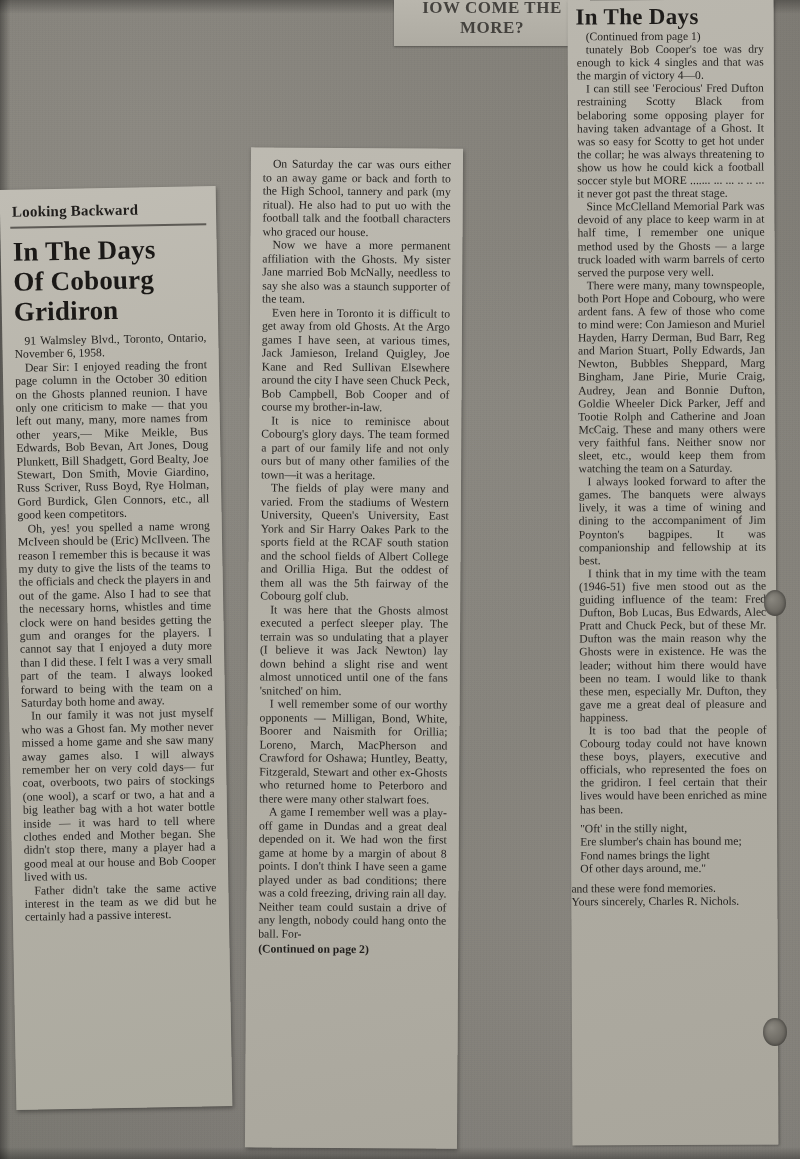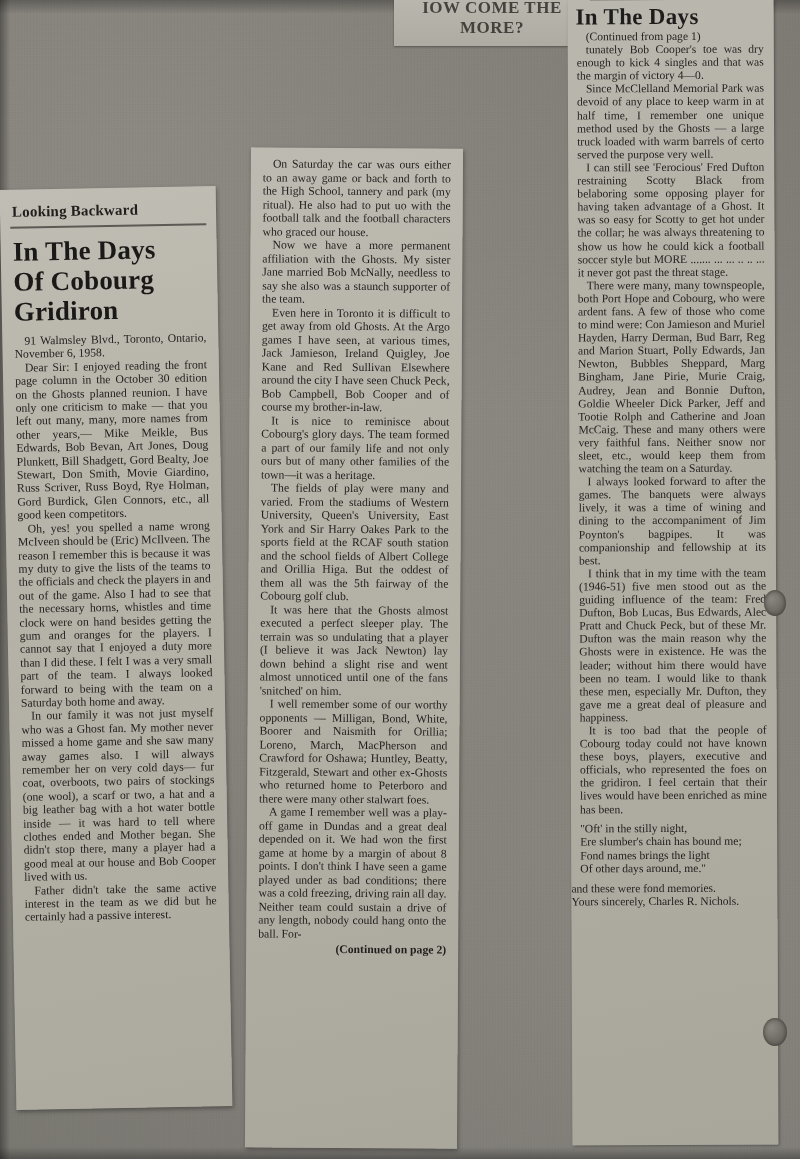--- a/index.html
+++ b/index.html
@@ -144,21 +144,21 @@
     overflow: hidden;
   }
   .mtext {
     padding: 10px 12px 0 12px;
     font-size: 11.7px;
     line-height: 13.5px;
     color: #201e1c;
     text-align: justify;
   }
   .mtext p { margin: 0; text-indent: 10px; }
-  .mtext p.cont { text-indent: 0; text-align: right; font-weight: bold; padding-top: 2px;}
+  .mtext p.cont { text-indent: 0; text-align: left; font-weight: bold; padding-top: 2px;}
 
   
   .blob {
     position: absolute;
     border-radius: 50%;
     background: radial-gradient(circle at 35% 35%, #8a877f, #6d6a63 60%, #5d5a54);
     box-shadow: inset 0 0 4px rgba(0,0,0,.5);
   }
   .edge-shadow-left {
     position:absolute; left:0; top:0; width: 10px; height: 1159px;
@@ -185,22 +185,22 @@
   <div class="clip-top-mid">
     <div class="ln">IOW COME THE</div>
     <div class="ln">MORE?</div>
   </div>
 
   <div class="col-right">
     <div class="masthead">In The Days</div>
     <div class="rtext">
       <p class="noind" style="text-indent:9px">(Continued from page 1)</p>
       <p>tunately Bob Cooper's toe was dry enough to kick 4 singles and that was the margin of victory 4—0.</p>
+      <p>I can still see 'Ferocious' Fred Dufton restraining Scotty Black from belaboring some opposing player for having taken advantage of a Ghost. It was so easy for Scotty to get hot under the collar; he was always threatening to show us how he could kick a football soccer style but MORE ....... ... ... .. .. ... it never got past the threat stage.</p>
       <p>Since McClelland Memorial Park was devoid of any place to keep warm in at half time, I remember one unique method used by the Ghosts — a large truck loaded with warm barrels of certo served the purpose very well.</p>
-      <p>I can still see 'Ferocious' Fred Dufton restraining Scotty Black from belaboring some opposing player for having taken advantage of a Ghost. It was so easy for Scotty to get hot under the collar; he was always threatening to show us how he could kick a football soccer style but MORE ....... ... ... .. .. ... it never got past the threat stage.</p>
       <p>There were many, many townspeople, both Port Hope and Cobourg, who were ardent fans. A few of those who come to mind were: Con Jamieson and Muriel Hayden, Harry Derman, Bud Barr, Reg and Marion Stuart, Polly Edwards, Jan Newton, Bubbles Sheppard, Marg Bingham, Jane Pirie, Murie Craig, Audrey, Jean and Bonnie Dufton, Goldie Wheeler Dick Parker, Jeff and Tootie Rolph and Catherine and Joan McCaig. These and many others were very faithful fans. Neither snow nor sleet, etc., would keep them from watching the team on a Saturday.</p>
       <p>I always looked forward to after the games. The banquets were always lively, it was a time of wining and dining to the accompaniment of Jim Poynton's bagpipes. It was companionship and fellowship at its best.</p>
       <p>I think that in my time with the team (1946-51) five men stood out as the guiding influence of the team: Fred Dufton, Bob Lucas, Bus Edwards, Alec Pratt and Chuck Peck, but of these Mr. Dufton was the main reason why the Ghosts were in existence. He was the leader; without him there would have been no team. I would like to thank these men, especially Mr. Dufton, they gave me a great deal of pleasure and happiness.</p>
       <p>It is too bad that the people of Cobourg today could not have known these boys, players, executive and officials, who represented the foes on the gridiron. I feel certain that their lives would have been enriched as mine has been.</p>
     </div>
     <div class="verse">
       <div>"Oft' in the stilly night,</div>
       <div>Ere slumber's chain has bound me;</div>
       <div>Fond names brings the light</div>
       <div>Of other days around, me."</div>

